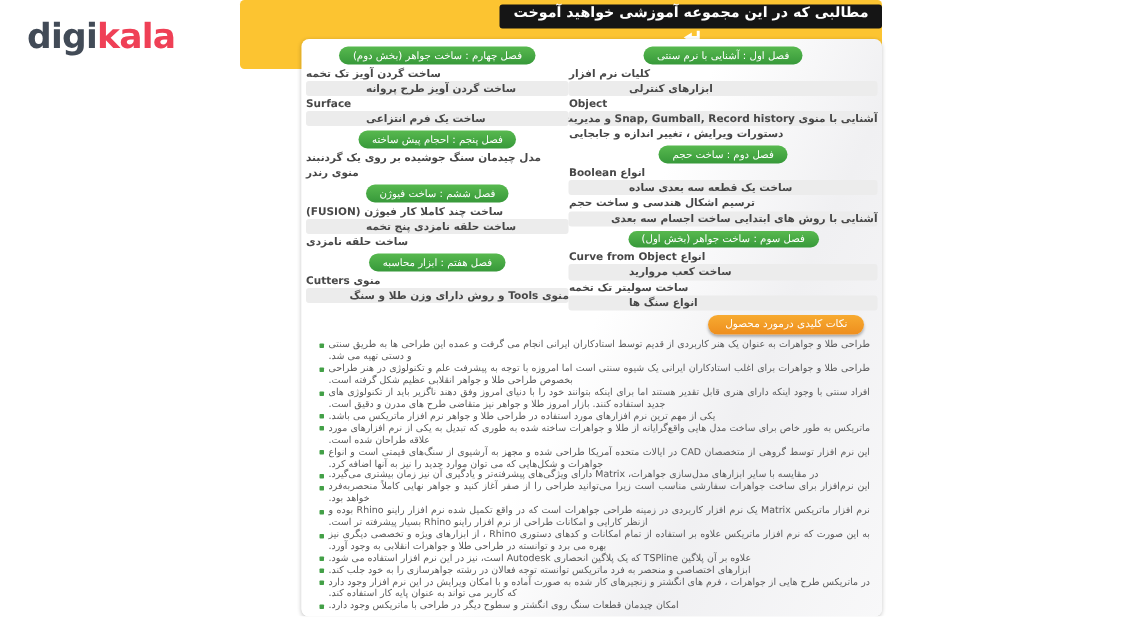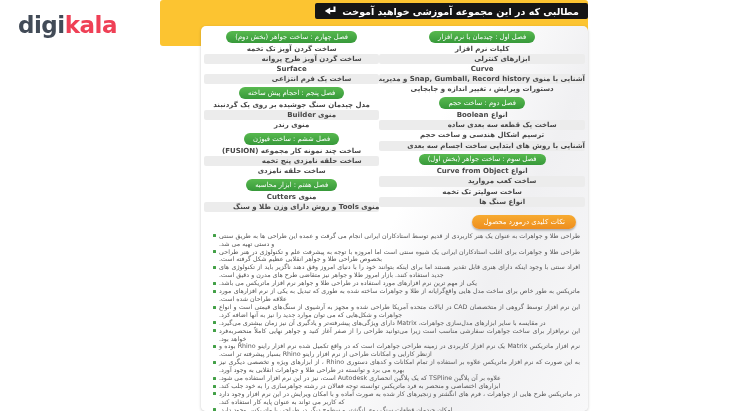--- a/index.html
+++ b/index.html
@@ -12,37 +12,37 @@
   .logo { position:absolute; left:18px; top:12px; font-size:23px; font-weight:bold;
           letter-spacing:-0.5px; line-height:26px; cursor:pointer; }
   .logo .p1 { color:var(--logo-dark,#424b57); }
   .logo .p2 { color:var(--logo-red,#ef4056); }
   
   .artwork { position:absolute; left:160px; top:0; width:428px; height:411px; }
   .yellow-bg { position:absolute; left:0; right:0; top:0; height:46px;
                background:var(--yellow,#fcc431); border-radius:3px; }
   .banner { position:absolute; top:3px; right:0; height:16px; background:#151515;
             color:#fff; display:flex; align-items:center; gap:6px; padding:0 9px;
-            font-size:9.5px; font-weight:bold; direction:rtl; border-radius:2px; }
+            font-size:9.5px; font-weight:bold; direction:rtl; border-radius:2px;flex-direction:column; }
   .banner .arrow { width:12px; height:10px; flex:none; display:block; }
   
   .panel { position:absolute; left:41px; right:0; top:26px; bottom:0;
            background:linear-gradient(115deg,#ffffff 50%,#f0f0f2 72%,#f8f8f9 100%);
            border-radius:5px; box-shadow:0 1px 3px rgba(0,0,0,.22);
            overflow:hidden; padding:2px 3px; }
   
   .lists { display:flex; direction:rtl; }
   .col { display:flex; flex-direction:column; }
   .col-right { width:54%; }
   .col-left  { width:46%; }
   .pill-row { display:flex; justify-content:center; margin:3px 0 1px; }
   .pill { background:linear-gradient(#58b94f,#37993a); color:#fff; font-size:6.8px;
           font-weight:normal; line-height:8px; padding:1.5px 9px 2px; border-radius:8px;
           direction:rtl; white-space:nowrap; }
-  .row { font-size:7px; font-weight:bold; color:#474747; text-align:center;
+  .row { font-size:7px; font-weight:bold; color:#474747; text-align:left;
          line-height:10.2px; height:10.2px; white-space:nowrap; direction:rtl;
          border-radius:2px; }
   .row.alt { background:#ececec;padding-left:40px; }
   
   .keypoints { padding:1px 5px 0 9px; }
   .badge-row { display:flex; justify-content:flex-end; margin:2px 4px 3px 0; }
   .badge { background:linear-gradient(#f7ab31,#ee8e1e); color:#fff; font-size:7px;
            font-weight:normal; padding:2.5px 11px 3px; border-radius:8px; direction:rtl;
            box-shadow:0 1.5px 2px rgba(0,0,0,.3); }
   .kp-item { display:flex; align-items:flex-start; gap:3px; }
@@ -68,25 +68,25 @@
       <svg class="arrow" viewBox="0 0 12 10">
         <path d="M10.5 0.5 L10.5 5 L5 5" stroke="#ffffff" stroke-width="2" fill="none"></path>
         <path d="M6.2 1.6 L0.8 5 L6.2 8.4 Z" fill="#ffffff"></path>
       </svg>
     </div>
 
     <div class="panel">
       <div class="lists">
         <div class="col col-right">
             <div class="pill-row">
-              <span class="pill">فصل اول : چیدمان با نرم افزار</span>
+              <span class="pill">فصل اول : آشنایی با نرم سنتی</span>
             </div>
             <div class="row">کلیات نرم افزار</div>
             <div class="row alt">ابزارهای کنترلی</div>
-            <div class="row">Curve</div>
+            <div class="row">Object</div>
             <div class="row alt">آشنایی با منوی Snap, Gumball, Record history و مدیریت لایه ها</div>
             <div class="row">دستورات ویرایش ، تغییر اندازه و جابجایی</div>
             <div class="pill-row">
               <span class="pill">فصل دوم : ساخت حجم</span>
             </div>
             <div class="row">انواع Boolean</div>
             <div class="row alt">ساخت یک قطعه سه بعدی ساده</div>
             <div class="row">ترسیم اشکال هندسی و ساخت حجم</div>
             <div class="row alt">آشنایی با روش های ابتدایی ساخت اجسام سه بعدی</div>
             <div class="pill-row">
@@ -102,26 +102,25 @@
               <span class="pill">فصل چهارم : ساخت جواهر (بخش دوم)</span>
             </div>
             <div class="row">ساخت گردن آویز تک تخمه</div>
             <div class="row alt">ساخت گردن آویز طرح پروانه</div>
             <div class="row">Surface</div>
             <div class="row alt">ساخت یک فرم انتزاعی</div>
             <div class="pill-row">
               <span class="pill">فصل پنجم : احجام پیش ساخته</span>
             </div>
             <div class="row">مدل چیدمان سنگ جوشیده بر روی یک گردنبند</div>
-            <div class="row alt">منوی Builder</div>
             <div class="row">منوی رندر</div>
             <div class="pill-row">
               <span class="pill">فصل ششم : ساخت فیوژن</span>
             </div>
-            <div class="row">ساخت چند نمونه کار مجموعه (FUSION)</div>
+            <div class="row">ساخت چند کاملا کار فیوژن (FUSION)</div>
             <div class="row alt">ساخت حلقه نامزدی پنج تخمه</div>
             <div class="row">ساخت حلقه نامزدی</div>
             <div class="pill-row">
               <span class="pill">فصل هفتم : ابزار محاسبه</span>
             </div>
             <div class="row">منوی Cutters</div>
             <div class="row alt">منوی Tools و روش دارای وزن طلا و سنگ</div>
           </div>
       </div>
 

